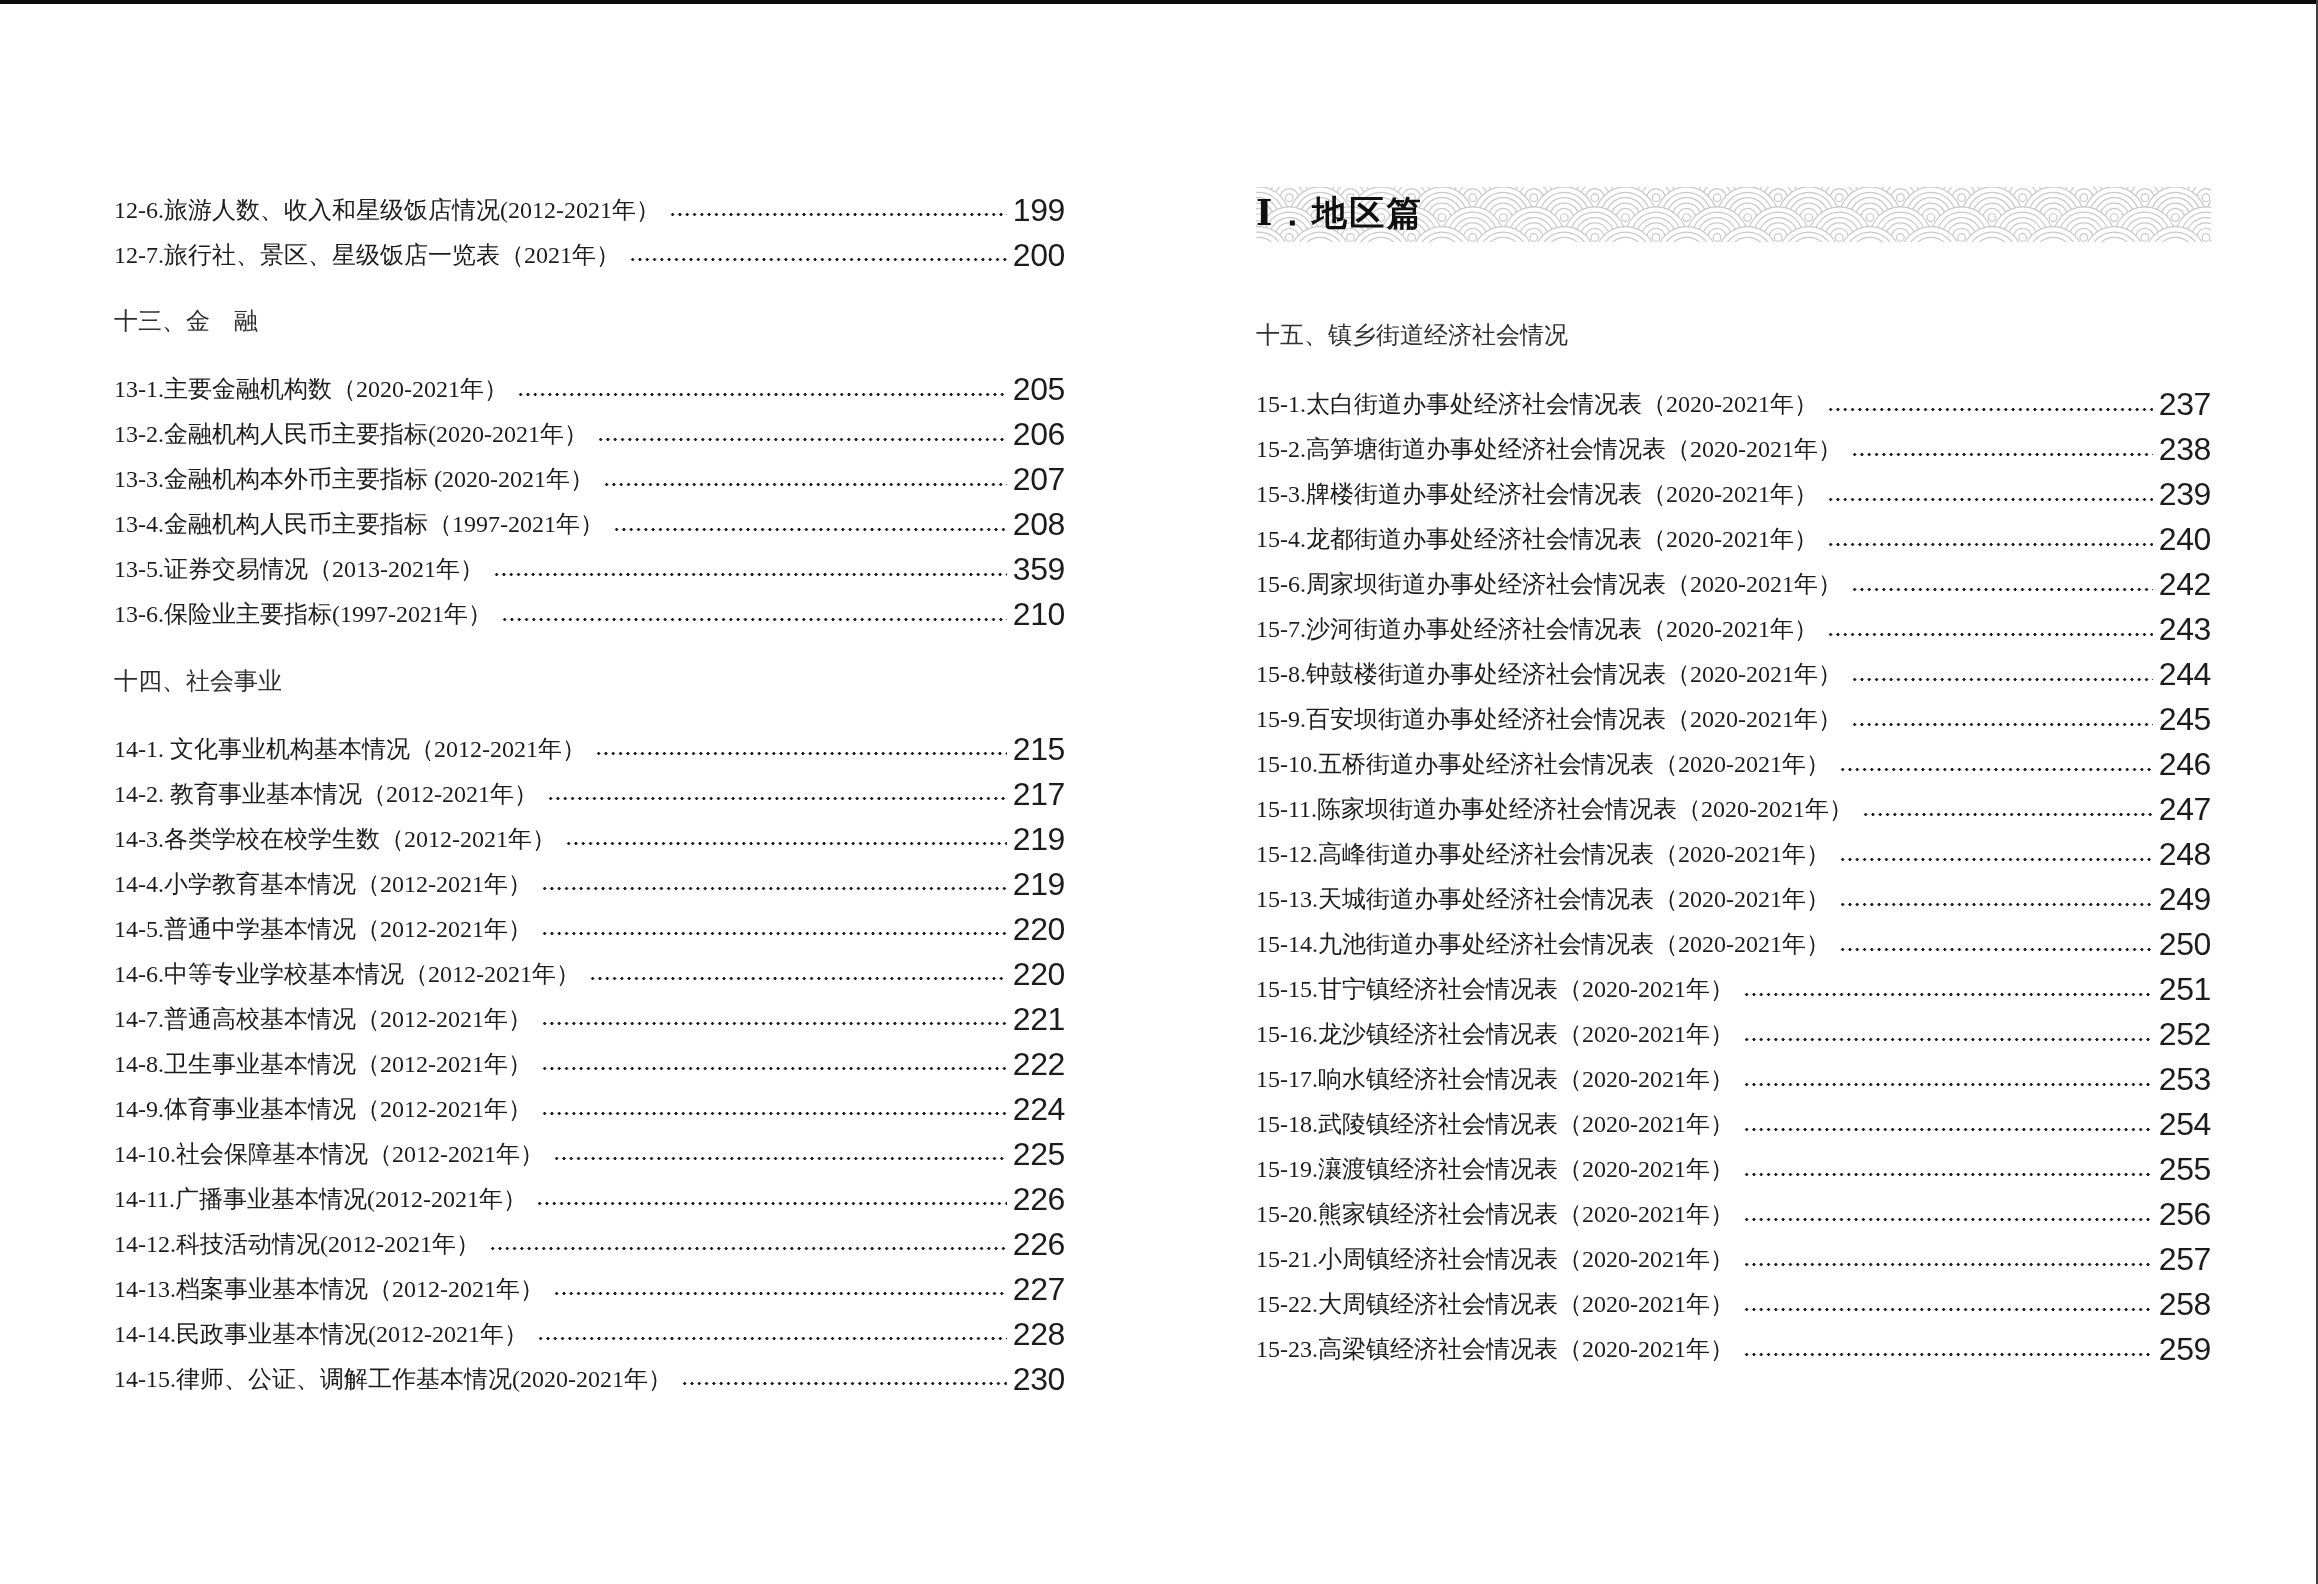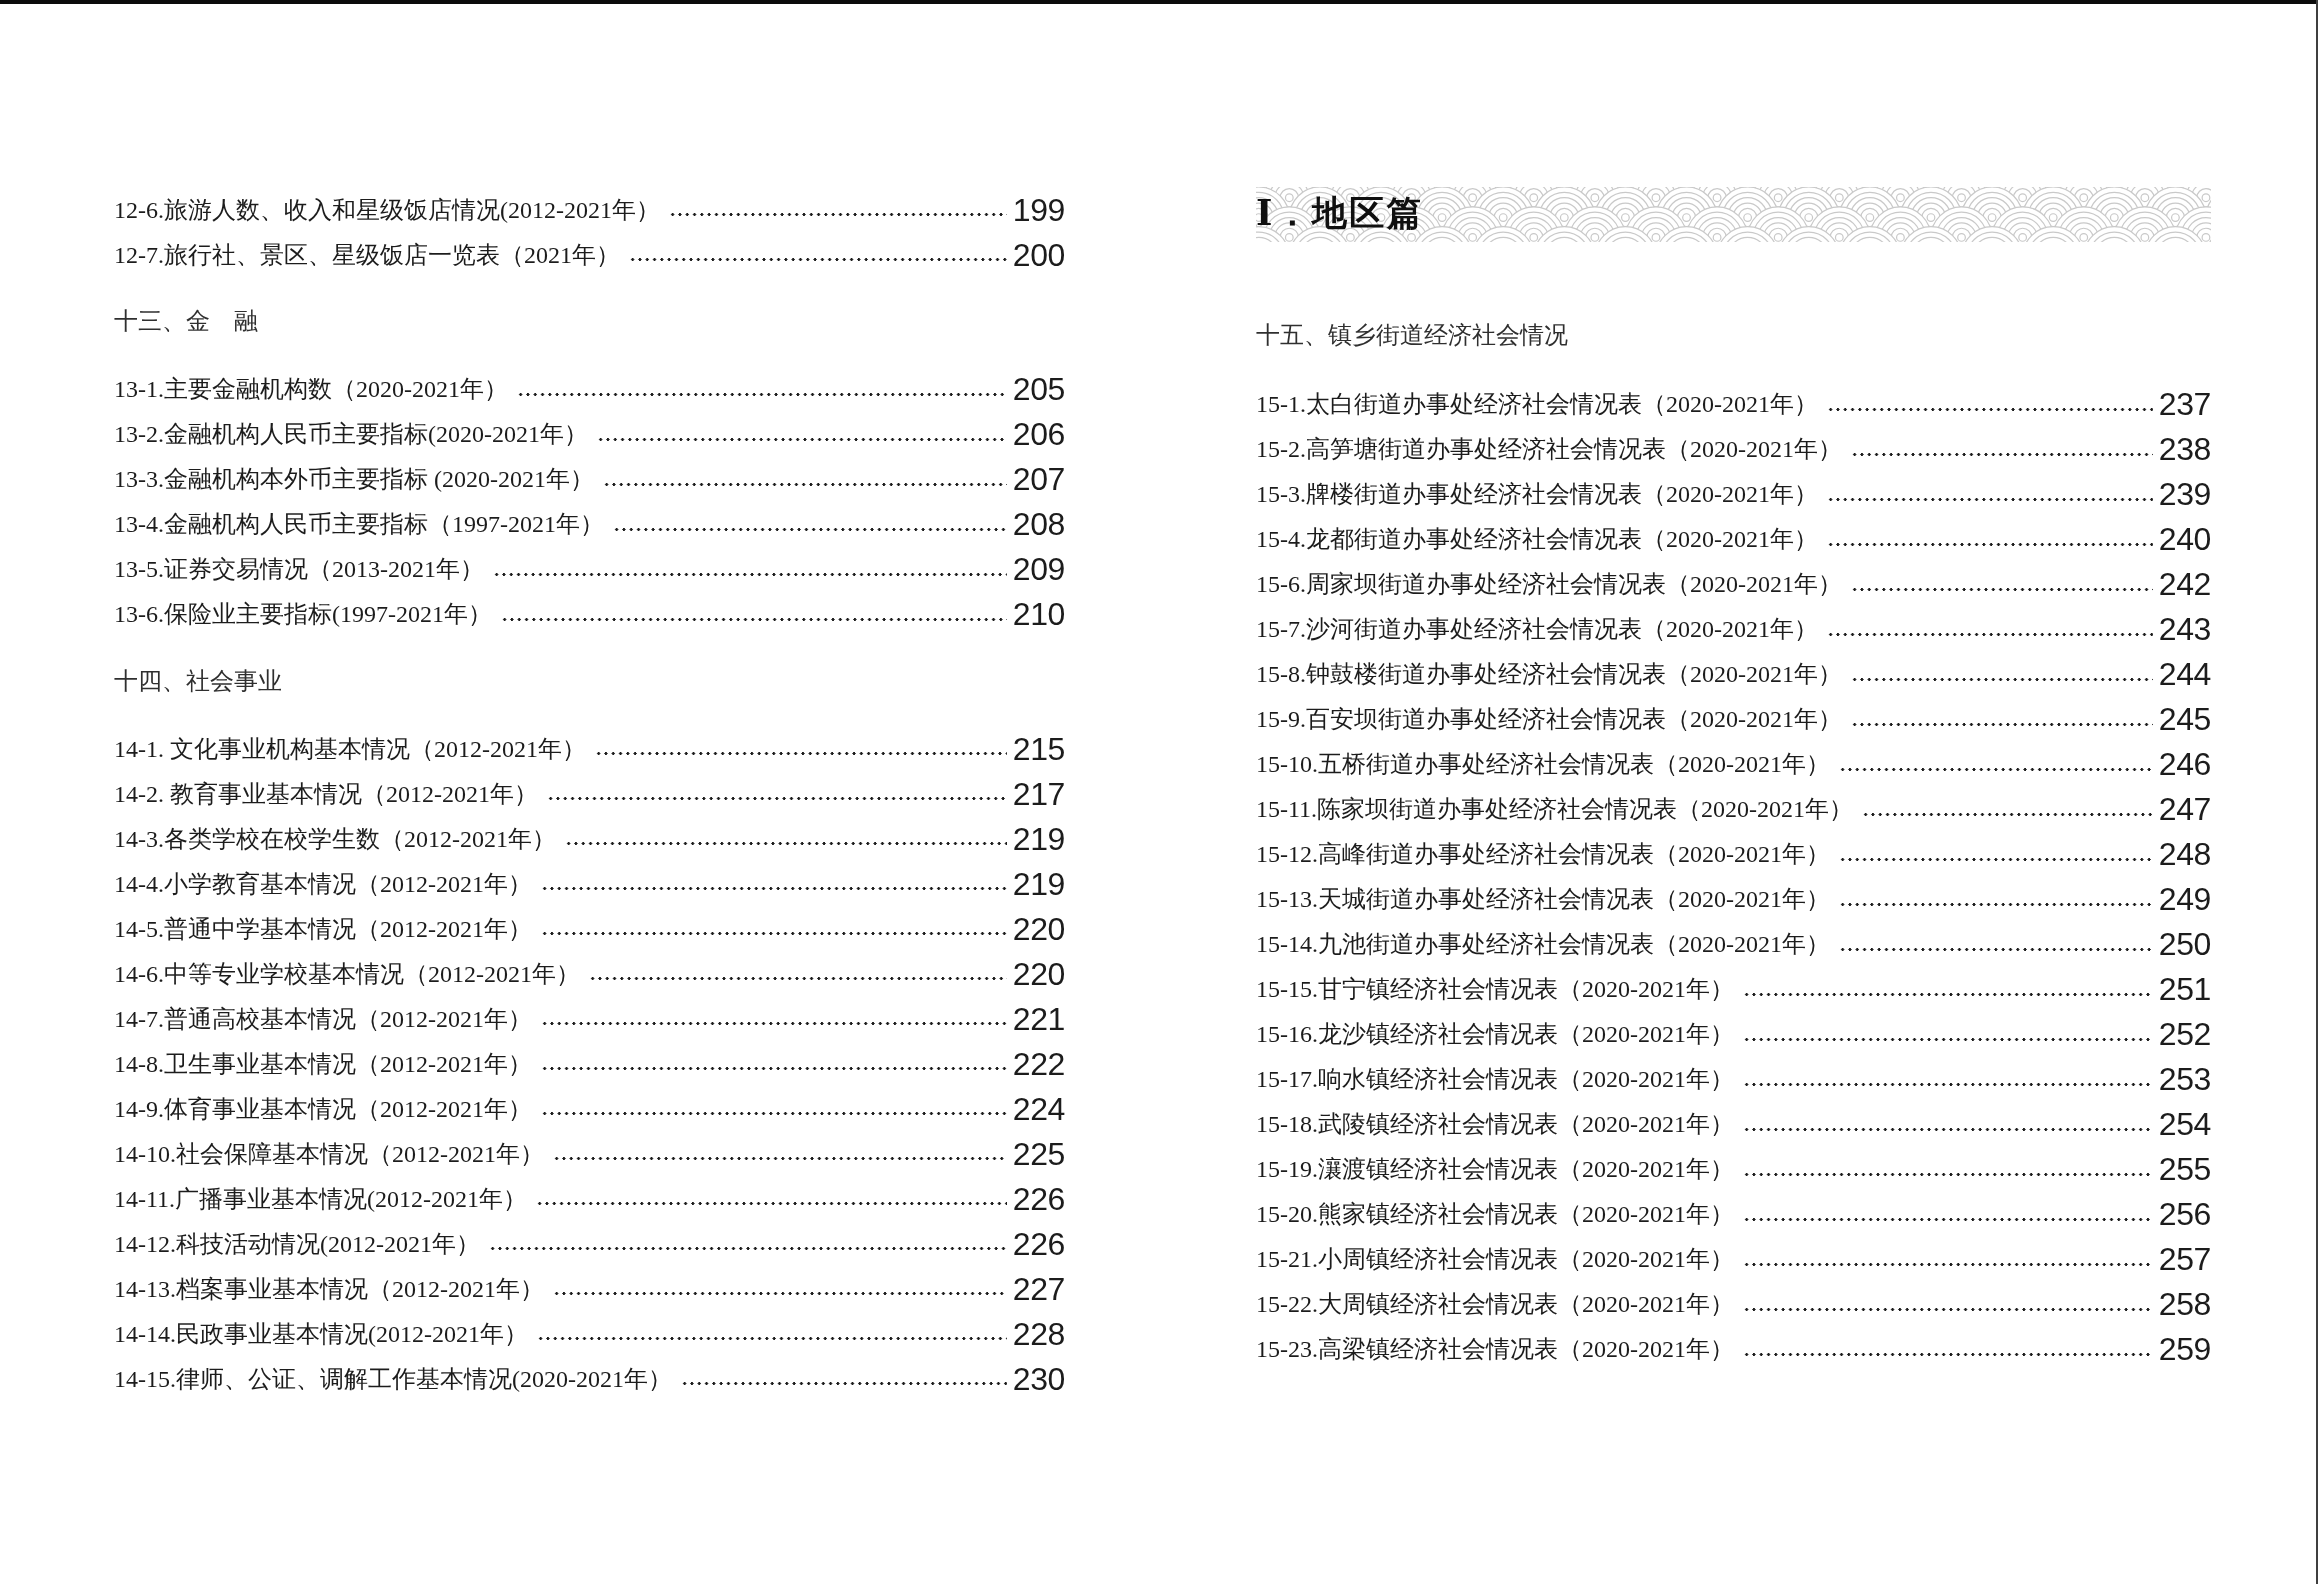--- a/index.html
+++ b/index.html
@@ -79,21 +79,21 @@
           <span class="page-num">207</span>
         </div>
         <div class="toc-row">
           <span class="toc-title">13-4.金融机构人民币主要指标（1997-2021年）</span>
           <span class="leader"></span>
           <span class="page-num">208</span>
         </div>
         <div class="toc-row">
           <span class="toc-title">13-5.证券交易情况（2013-2021年）</span>
           <span class="leader"></span>
-          <span class="page-num">209</span>
+          <span class="page-num">359</span>
         </div>
         <div class="toc-row">
           <span class="toc-title">13-6.保险业主要指标(1997-2021年）</span>
           <span class="leader"></span>
           <span class="page-num">210</span>
         </div>
       </div>
 
     <div class="section-heading sh-left">十四、社会事业</div>
 

